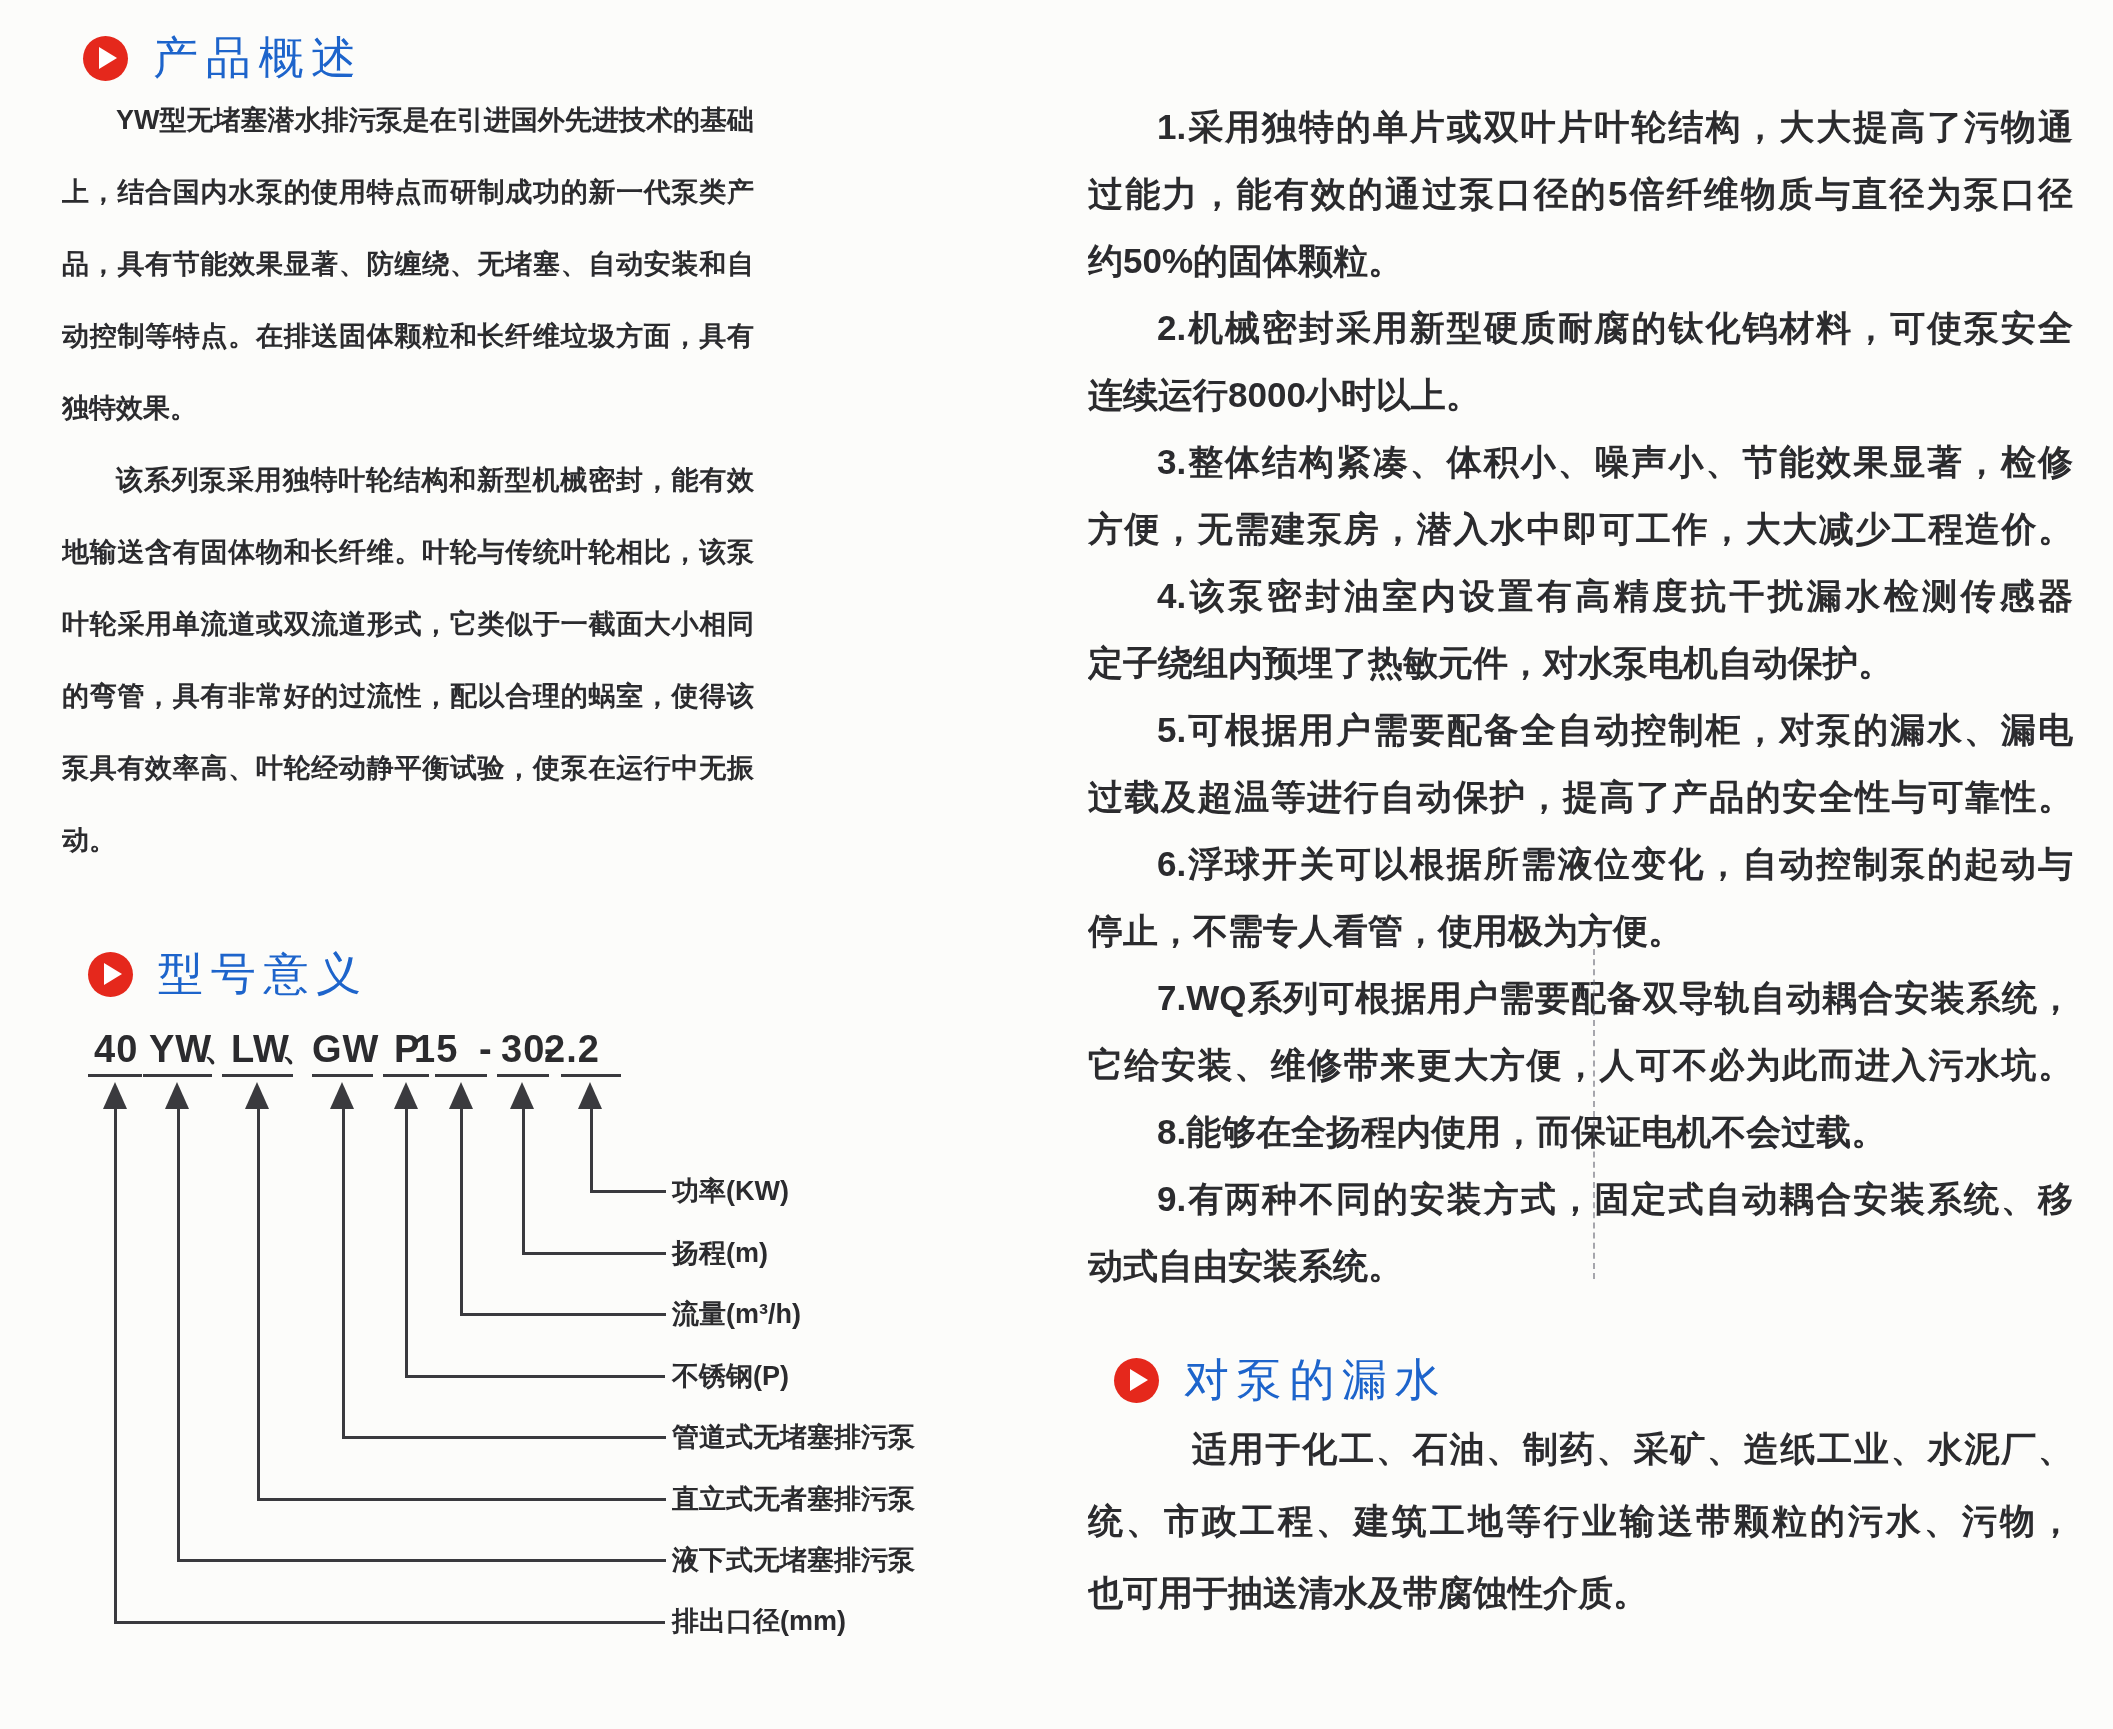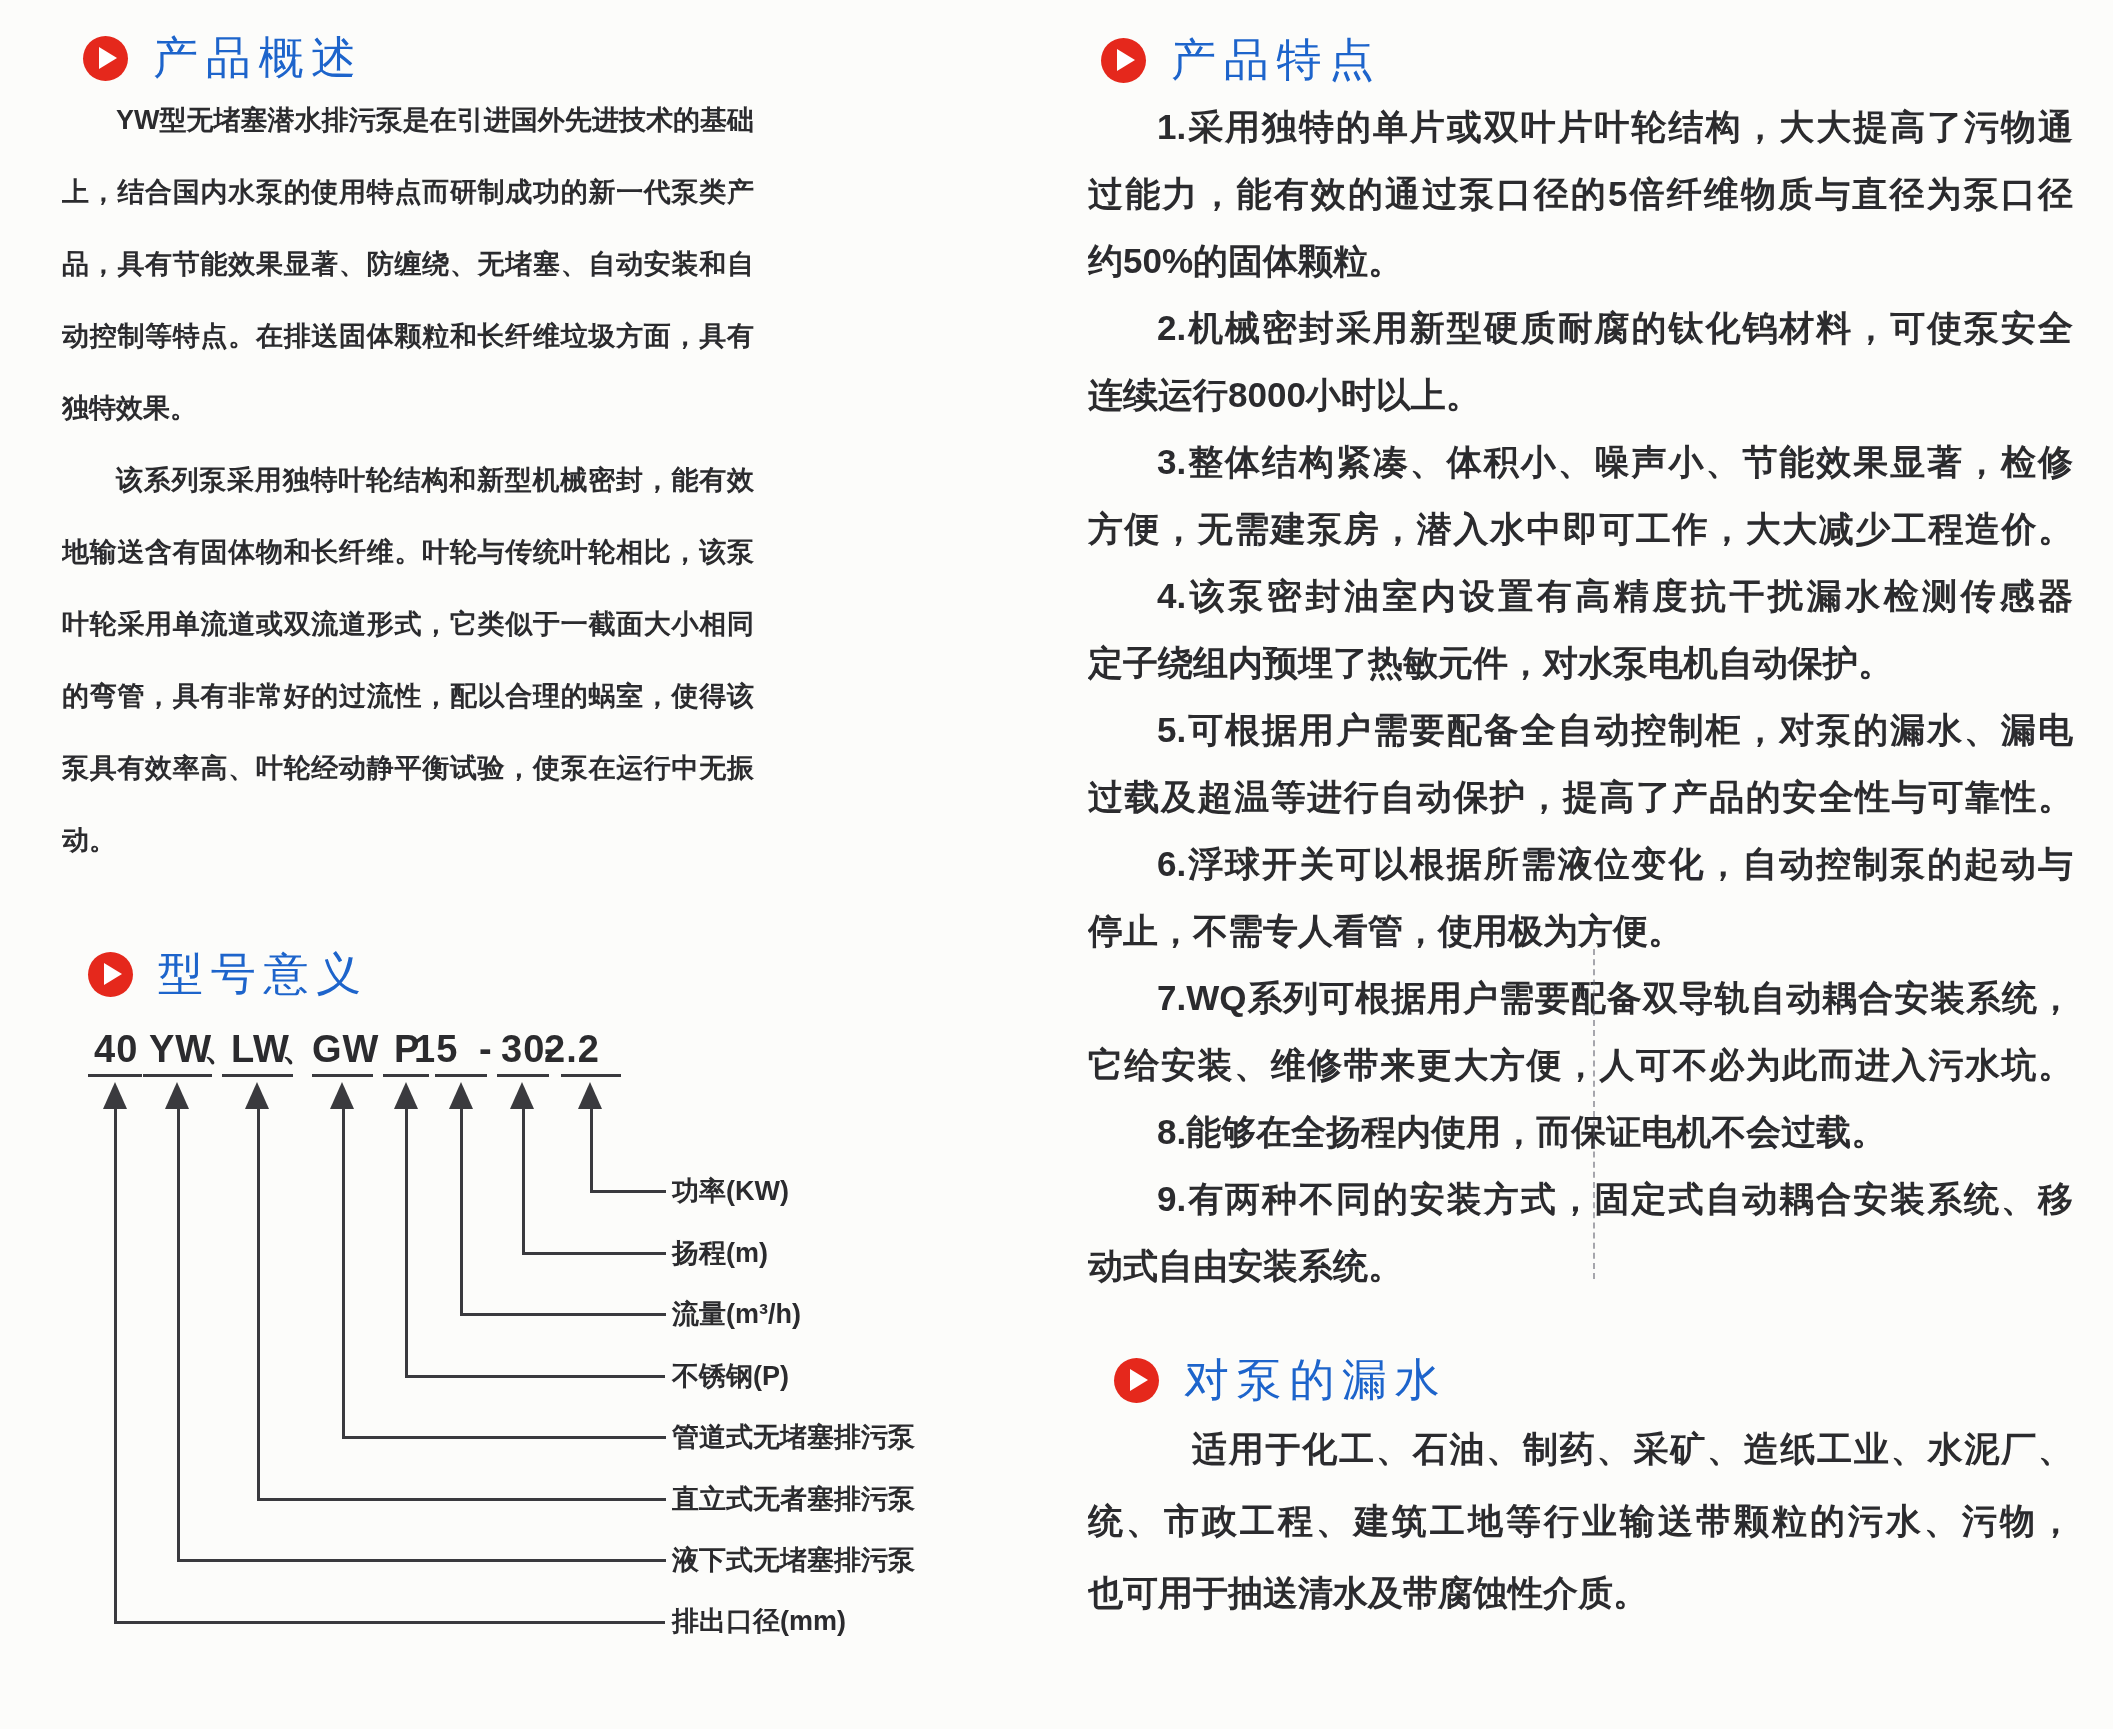--- a/index.html
+++ b/index.html
@@ -154,26 +154,20 @@
 
   <div class="dlab l0">功率(KW)</div>
   <div class="dlab l1">扬程(m)</div>
   <div class="dlab l2">流量(m³/h)</div>
   <div class="dlab l3">不锈钢(P)</div>
   <div class="dlab l4">管道式无堵塞排污泵</div>
   <div class="dlab l5">直立式无者塞排污泵</div>
   <div class="dlab l6">液下式无堵塞排污泵</div>
   <div class="dlab l7">排出口径(mm)</div>
 
-  <div class="sec-hdr hdr-features">
-    <span class="play-icon">
-        <span class="tri"></span>
-      </span>
-    <h2 class="sec-title">产品特点</h2>
-  </div>
 
   <div class="col-right">
     <div class="ln fill indr">1.采用独特的单片或双叶片叶轮结构，大大提高了污物通</div>
     <div class="ln fill">过能力，能有效的通过泵口径的5倍纤维物质与直径为泵口径</div>
     <div class="ln">约50%的固体颗粒。</div>
     <div class="ln fill indr">2.机械密封采用新型硬质耐腐的钛化钨材料，可使泵安全</div>
     <div class="ln">连续运行8000小时以上。</div>
     <div class="ln fill indr">3.整体结构紧凑、体积小、噪声小、节能效果显著，检修</div>
     <div class="ln fill">方便，无需建泵房，潜入水中即可工作，大大减少工程造价。</div>
     <div class="ln fill indr">4.该泵密封油室内设置有高精度抗干扰漏水检测传感器</div>

